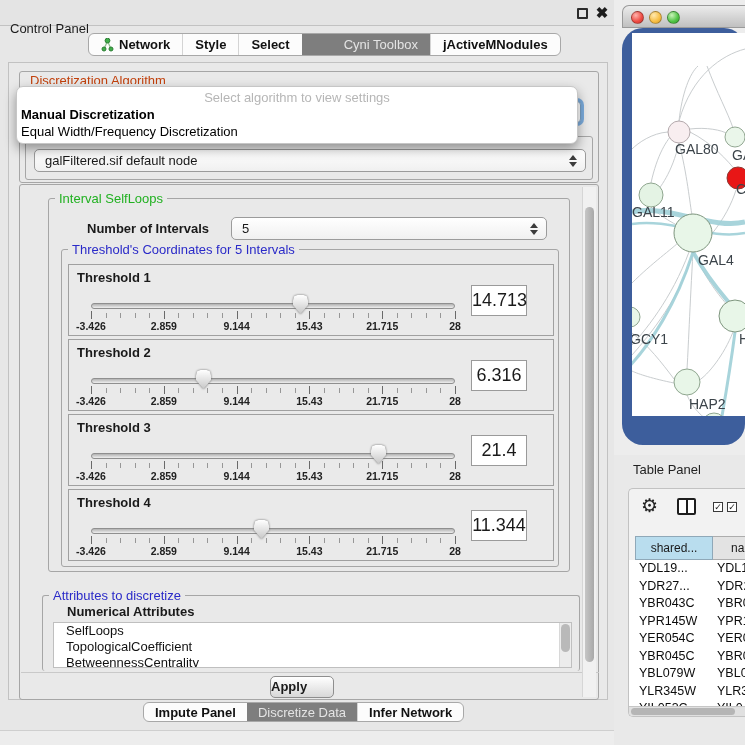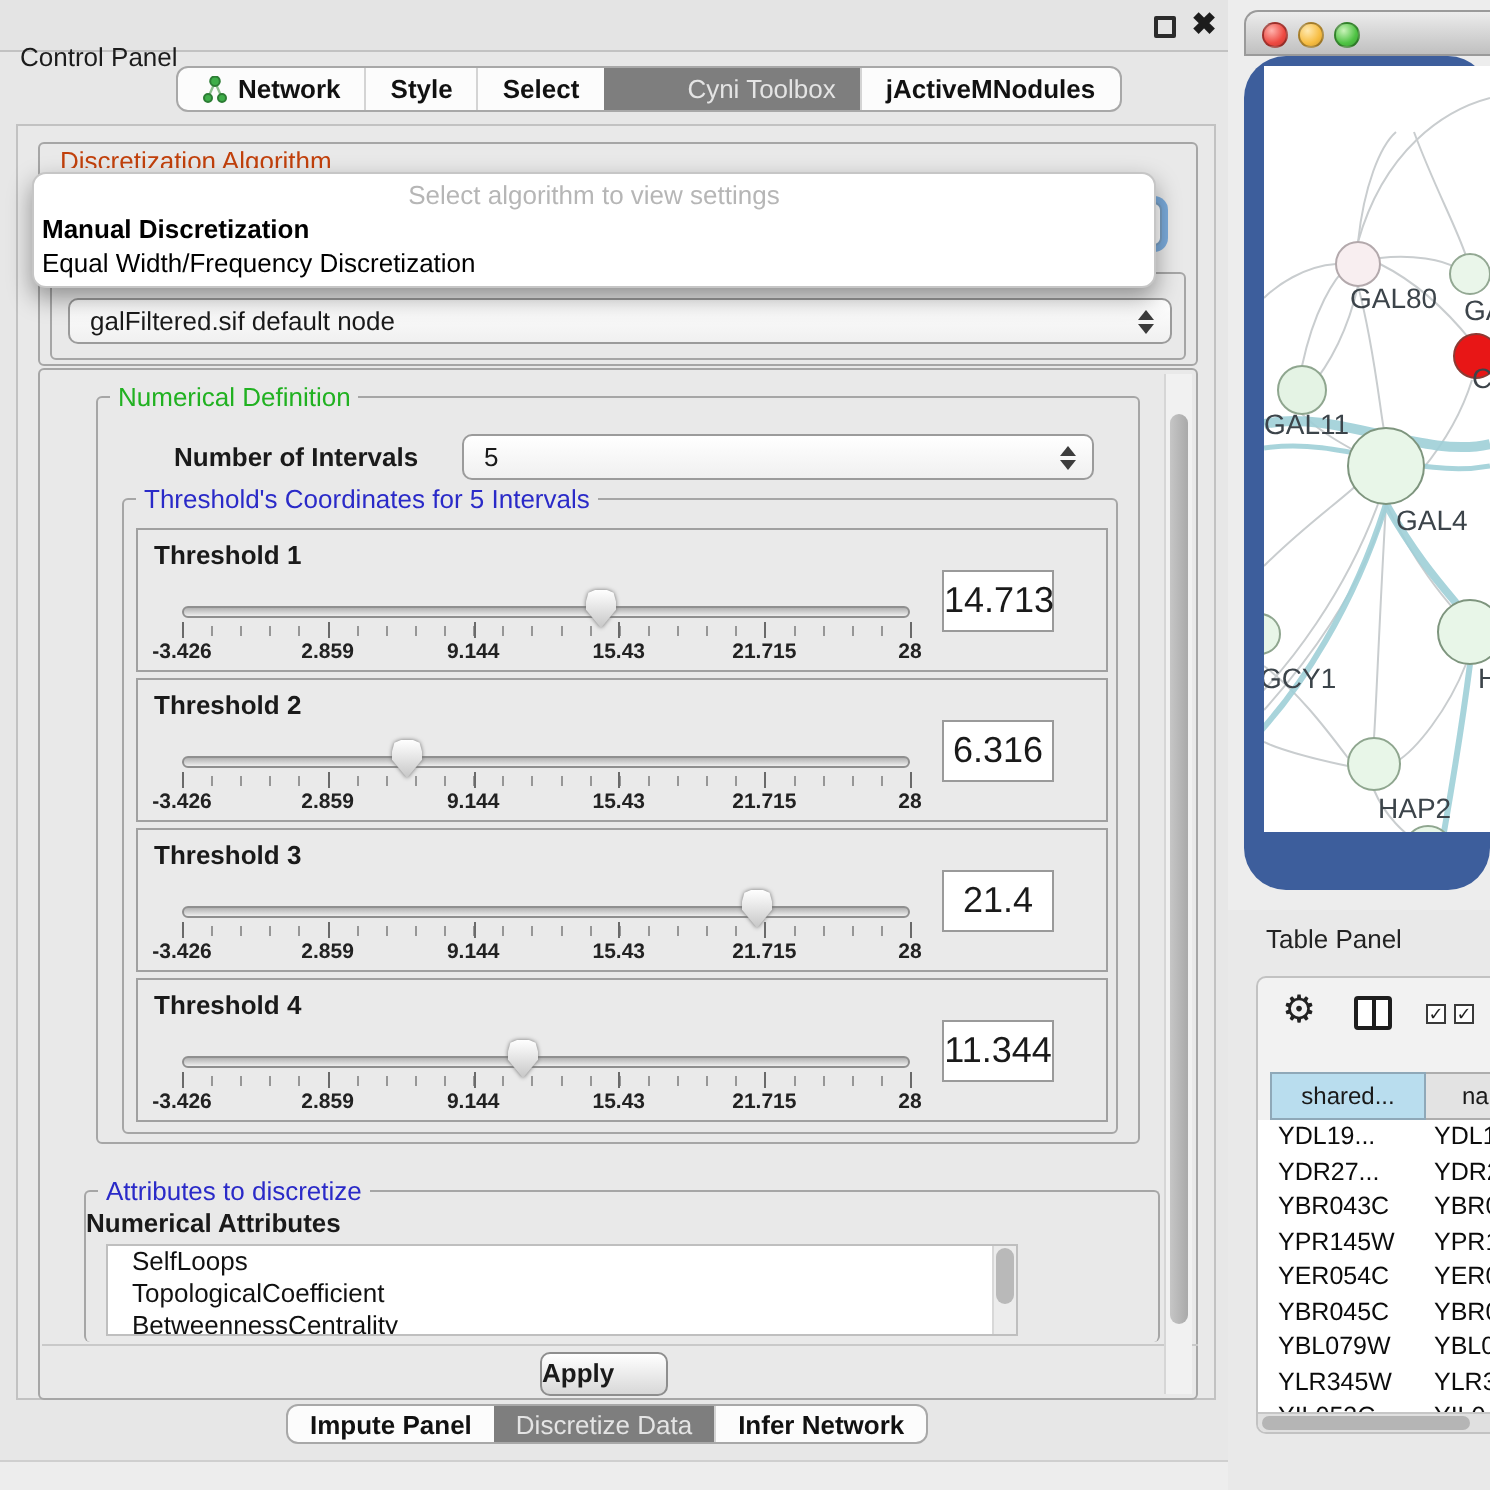--- a/index.html
+++ b/index.html
@@ -66,22 +66,22 @@
   .sl-track { position:absolute; left:22px; top:38px; width:364px; height:6px; background:linear-gradient(#b2b2b2,#efefef); border:1px solid #8f8f8f; border-radius:3px; }
   .sl-handle-wrap { position:absolute; top:30px; width:15px; height:19px; filter:drop-shadow(0 0 1px #6f6f6f); }
   .sl-handle { width:15px; height:19px; background:linear-gradient(#ffffff,#c7c7c7); clip-path:polygon(0 30%,8% 7%,30% 0,70% 0,92% 7%,100% 30%,100% 52%,50% 100%,0 52%); }
   .sl-ticks-minor { position:absolute; left:22px; top:48px; width:365px; height:5px; background:repeating-linear-gradient(to right,#979797 0 1px,transparent 1px 14.56px); }
   .sl-tick-major { position:absolute; top:46px; width:1px; height:8px; background:#6a6a6a; }
   .sl-ticklabels { position:absolute; left:22px; top:55px; width:364px; height:12px; }
   .sl-ticklabels span { position:absolute; transform:translateX(-50%); font-size:10.5px; font-weight:bold; color:#222; white-space:nowrap; }
   .th-value { position:absolute; left:402px; top:20px; width:56px; height:31px; background:#fff; border:1px solid #9a9a9a; font-size:18px; text-align:center; line-height:29px; }
 
   #attrs-group { left:22px; top:410px; width:538px; height:76px; border-bottom:none; }
-  #attrs-heading { position:absolute; left:0; top:8px; font-size:13px; font-weight:bold;text-align:center; }
-  #attrs-list { position:absolute; left:10px; top:26px; width:456px; height:46px; background:#fff; border:1px solid #bfbfbf; overflow:hidden; }
+  #attrs-heading { position:absolute; left:24px; top:8px; font-size:13px; font-weight:bold;text-align:center; }
+  #attrs-list { position:absolute; left:10px; top:26px; width:519px; height:46px; background:#fff; border:1px solid #bfbfbf; overflow:hidden; }
   #attrs-list .item { padding-left:12px; font-size:13px; line-height:16px; color:#111; white-space:nowrap; }
   #attrs-vscroll { position:absolute; right:0; top:0; width:12px; height:100%; background:#ececec; border-left:1px solid #d8d8d8; }
   #attrs-vscroll .thumb { position:absolute; left:1px; top:1px; width:9px; height:28px; border-radius:5px; background:#b9b9b9; }
 
   #apply-separator { position:absolute; left:1px; top:487px; width:578px; height:1px; background:#c9c9c9; }
   #apply-button { position:absolute; left:250px; top:491px; width:64px; height:22px; background:linear-gradient(#ffffff,#d8d8d8); border:1px solid #8e8e8e; border-radius:5px; font-size:13px; font-weight:bold; line-height:20px; }
 
   
   #network-window { position:absolute; left:622px; top:5px; width:123px; height:440px; }
   #nw-titlebar { position:absolute; left:0; top:0; width:100%; height:23px; background:linear-gradient(#ececec,#c0c0c0); border:1px solid #9a9a9a; border-right:none; border-radius:7px 0 0 0; }
@@ -167,21 +167,21 @@
         <span class="stepper">
             <span class="up"></span>
             <span class="down"></span>
           </span>
       </div>
     </div>
 
     <div class="groupbox" id="main-group">
 
       <div class="groupbox" id="interval-group">
-        <span class="group-label gl-green">Numerical Definition</span>
+        <span class="group-label gl-green">Interval SelfLoops</span>
         <span id="noi-label">Number of Intervals</span>
         <div class="combo" id="noi-combo">
           <span class="val">5</span>
           <span class="stepper">
               <span class="up"></span>
               <span class="down"></span>
             </span>
         </div>
 
         <div class="groupbox" id="thresholds-group">

